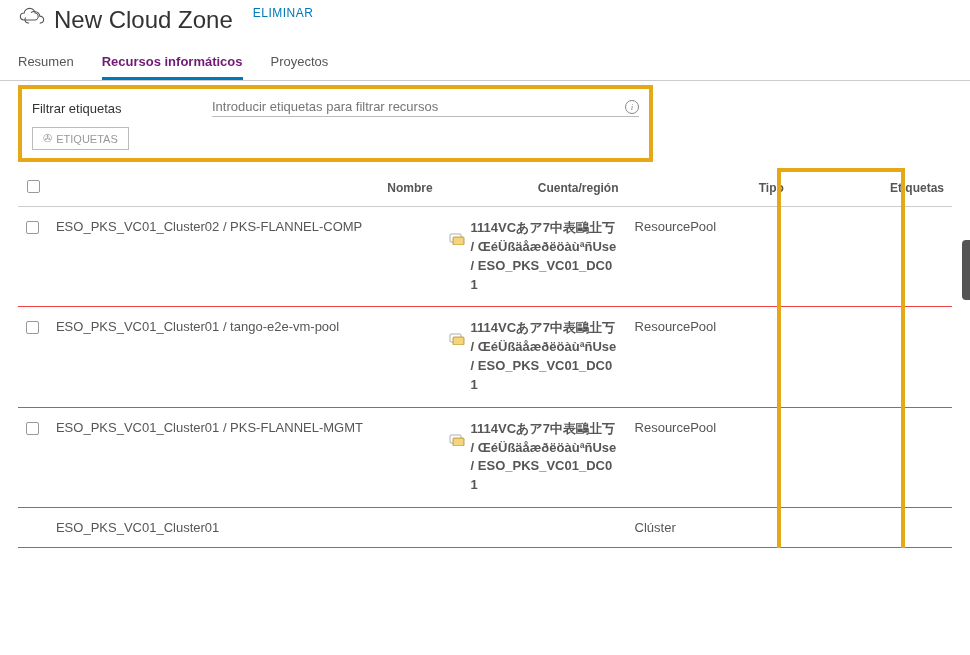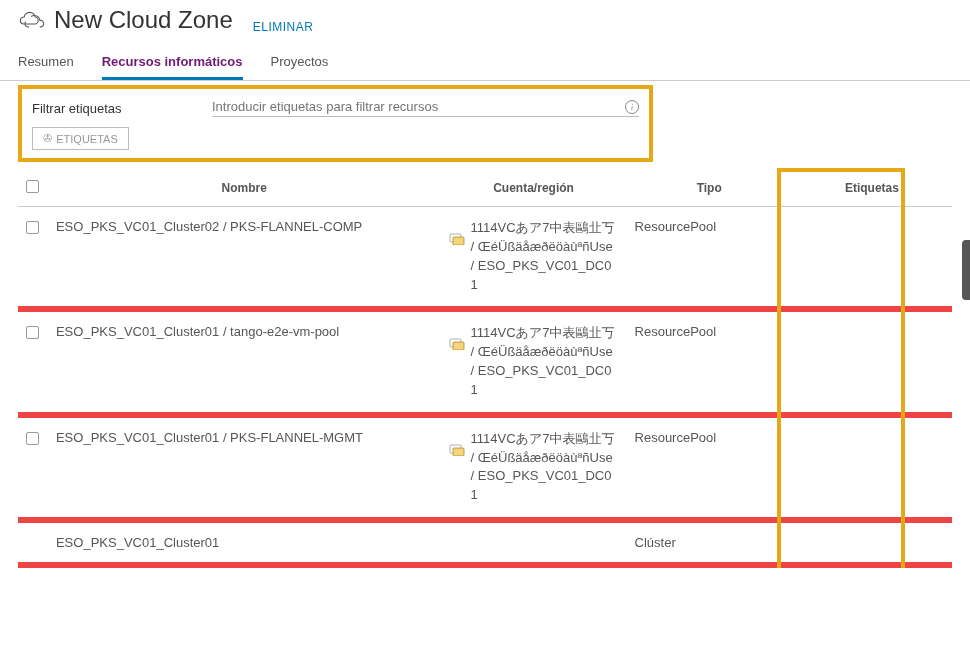--- a/index.html
+++ b/index.html
@@ -1,44 +1,44 @@
 <!DOCTYPE html>
 <html><head>
 <meta charset="utf-8">
 <style>
   * { box-sizing: border-box; margin: 0; padding: 0; }
   body { font-family: -apple-system, BlinkMacSystemFont, "Segoe UI", Arial, sans-serif; font-size: 13px; color: #333; background: #fff; width: 970px; }
   .container { padding: 0; }
-  .header { display: flex; align-items: flex-end; padding: 6px 18px 12px 18px; }
+  .header { display: flex; align-items: flex-start; padding: 6px 18px 12px 18px; }
   .header-icon { width: 28px; height: 24px; margin-right: 8px; flex-shrink: 0; }
   .title { font-size: 24px; font-weight: 300; color: #333; margin-right: 20px; }
   .delete-link { color: #0079b8; font-size: 12px; letter-spacing: 0.5px; cursor: pointer; font-weight: 500; }
   .tabs { display: flex; border-bottom: 1px solid #ccc; padding: 0 18px; }
   .tab { padding: 8px 0; margin-right: 28px; font-size: 13px; color: #565656; cursor: pointer; border-bottom: 3px solid transparent; }
   .tab.active { color: #701a75; border-bottom-color: #0079b8; font-weight: 700; }
   .desc { padding: 14px 18px; font-size: 13px; color: #565656; }
   .filter-box { margin: 4px 18px 8px 18px; border: 4px solid #e6a817; padding: 10px 10px 8px 10px; position: relative; width: 635px; }
   .filter-row { display: flex; align-items: center; }
   .filter-label { font-size: 13px; color: #333; width: 180px; }
   .filter-input-wrap { flex: 1; position: relative; border-bottom: 1px solid #bbb; padding-bottom: 2px; display: flex; align-items: center; justify-content: center; }
   .filter-input { flex: 1; border: none; outline: none; font-size: 13px; color: #888; background: transparent; }
   .info-icon { width: 14px; height: 14px; border: 1px solid #888; border-radius: 50%; display: inline-flex; align-items: center; justify-content: center; font-size: 9px; color: #888; margin-left: 6px; font-style: italic; font-family: serif; }
   .tags-btn { margin-top: 10px; border: 1px solid #bbb; background: #fff; padding: 4px 10px; font-size: 11px; color: #999; cursor: pointer; display: inline-flex; align-items: center; }
   .tags-btn-icon { margin-right: 4px; font-size: 11px; }
   .table-wrap { position: relative; margin: 0 18px 0 18px; }
   .highlight-col { position: absolute; right: 47px; top: -2px; width: 128px; height: 414px; border: 4px solid #e6a817; pointer-events: none; z-index: 5; }
   .table { width: 100%; border-collapse: collapse; }
-  .table thead th { text-align: center; font-weight: 600; font-size: 12px; color: #565656; padding: 10px 8px; border-bottom: 1px solid #ccc; }
+  .table thead th { text-align: right; font-weight: 600; font-size: 12px; color: #565656; padding: 10px 8px; border-bottom: 1px solid #ccc; }
   .table thead th.chk { width: 28px; }
-  .table tbody td { vertical-align: top; padding: 12px 8px; border-bottom: 6px solid #ef4444; font-size: 13px; color: #565656; }
+  .table tbody td { vertical-align: top; padding: 12px 8px; border-bottom: 1px solid #ef4444; font-size: 13px; color: #565656; }
   .table tbody td.chk { width: 28px; vertical-align: top; padding-top: 14px; }
   .checkbox { width: 13px; height: 13px; border: 1px solid #999; border-radius: 2px; display: inline-block; background: #fff; cursor: pointer; }
   .acct-cell { display: flex; align-items: flex-start; }
   .acct-icon { width: 16px; height: 14px; margin-right: 6px; margin-top: 12px; flex-shrink: 0; }
-  .acct-text { line-height: 1.45; word-break: break-all; }
+  .acct-text { line-height: 1.45; word-break: break-all; font-weight: bold; }
   .col-name { width: 380px; }
   .col-acct { width: 180px; }
   .col-tipo { width: 160px; }
   .col-tags { width: 155px; }
   .side-tab { position: absolute; right: 0; top: 240px; width: 8px; height: 60px; background: #555; border-radius: 4px 0 0 4px; }
 </style>
 </head>
 <body>
 
 <div class="container">

